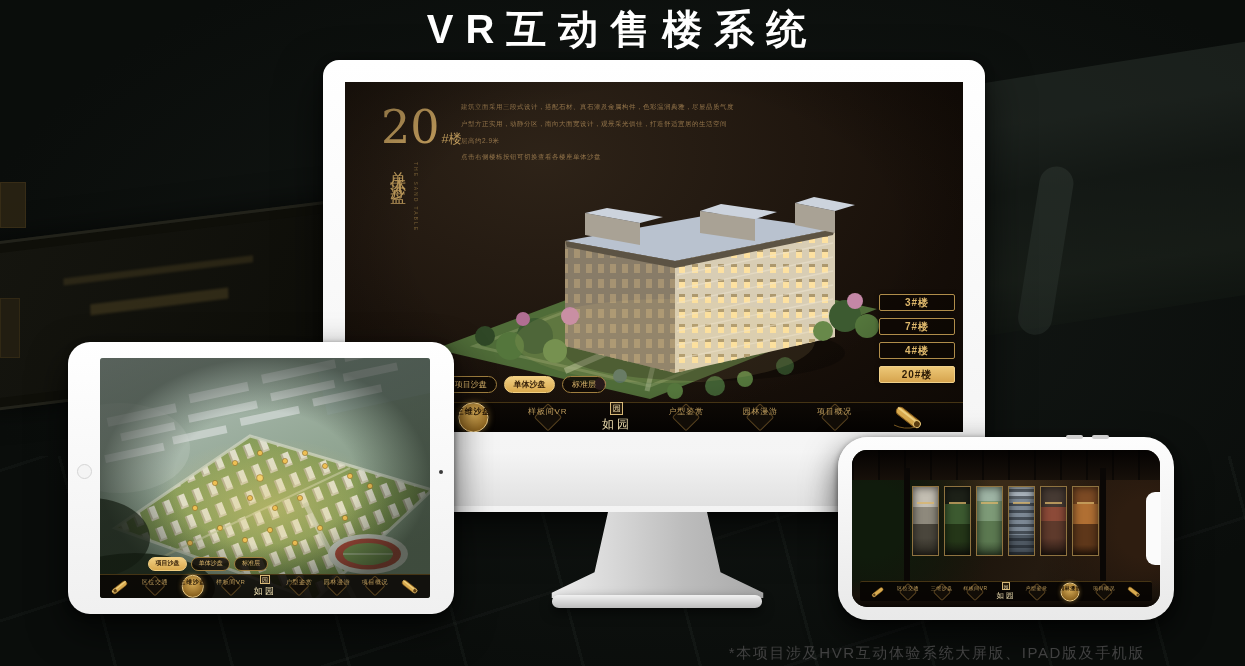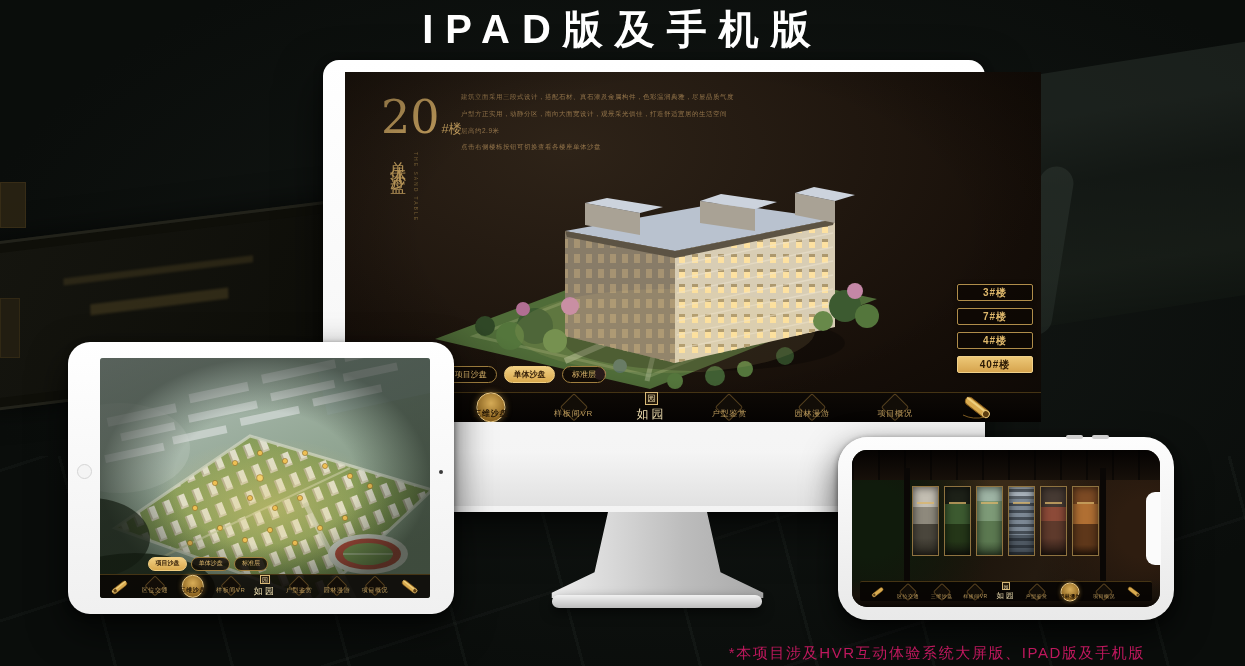--- a/index.html
+++ b/index.html
@@ -22,30 +22,30 @@
   .bg-map{left:0;bottom:0;width:100%;height:210px;opacity:.8;
      background:repeating-linear-gradient(75deg, transparent 0 110px, rgba(190,210,200,.05) 110px 113px),
                 repeating-linear-gradient(-18deg, transparent 0 140px, rgba(190,210,200,.04) 140px 143px)}
   .bg-gold-l1{left:0;top:182px;width:26px;height:46px;background:#342a15;opacity:.7;border:1px solid #4a3a1c}
   .bg-gold-l2{left:0;top:298px;width:20px;height:60px;background:#2c2413;opacity:.6;border:1px solid #453619}
 
   
   .page-title{position:absolute;top:2px;left:0;right:0;text-align:center;z-index:5;
      font-size:40px;font-weight:bold;letter-spacing:12px;color:#ffffff}
   .footnote{position:absolute;right:100px;bottom:3px;z-index:5;font-size:15px;
-     letter-spacing:1.6px;color:#be185d}
+     letter-spacing:1.6px;color:#404040}
 
   
   .navbar{position:absolute;left:0;right:0;bottom:0;display:flex;align-items:center;
      justify-content:space-evenly;background:linear-gradient(#0d0905,#050302);
      border-top:1px solid #453414;z-index:3}
   .nb-md{font-size:8px;height:30px}
   .nb-sm{font-size:6px;height:24px;background:rgba(8,5,2,.82)}
   .nb-xs{font-size:5px;height:20px;background:rgba(6,4,2,.85);border-radius:2px}
-  .nav-item{position:relative;display:flex;align-items:flex-end;justify-content:center;
+  .nav-item{position:relative;display:flex;align-items:flex-start;justify-content:center;
      min-width:5em;height:2.8em;cursor:pointer}
   .nav-item::before{content:"";position:absolute;left:50%;top:50%;width:2.2em;height:2.2em;
      transform:translate(-50%,-50%) rotate(45deg);background:#120d07;border:1px solid #55401f;border-radius:2px}
   .nav-label{position:relative;z-index:1;color:#bb9a5c;letter-spacing:.1em;white-space:nowrap}
   .nav-item.active::before{transform:translate(-50%,-50%);border-radius:50%;width:3.4em;height:3.4em;
      background:radial-gradient(circle at 50% 35%, #d9ae58, #8a621f 75%);border-color:#f0cf8a;
      box-shadow:0 0 .8em rgba(201,160,74,.5)}
   .nav-item.active .nav-label{color:#241605;font-weight:bold}
   .nav-logo{display:flex;flex-direction:column;align-items:center;gap:.15em}
   .seal{display:block;width:1.6em;height:1.6em;border:1px solid #d8b978;background:#241a0c;
@@ -57,21 +57,21 @@
   .tab{padding:.28em 1.1em;border:1px solid #a07f3f;border-radius:1.2em;color:#d8b36a;
      background:rgba(16,10,5,.85);white-space:nowrap;cursor:pointer}
   .tab.active{background:linear-gradient(#f2d083,#d9a94e);color:#38220a;font-weight:bold;border-color:#f2d083}
 
   
   .monitor{position:absolute;left:323px;top:60px;width:662px;height:452px;z-index:1;
      background:linear-gradient(#ffffff,#f3f3f3);border-radius:16px;
      box-shadow:0 18px 45px rgba(0,0,0,.65), 0 2px 8px rgba(0,0,0,.5)}
   .monitor-apron{position:absolute;left:8px;right:8px;top:393px;bottom:6px;border-radius:6px;
      background:linear-gradient(#f4f4f4,#e1e1e1)}
-  .monitor-screen{position:absolute;left:22px;top:12px;width:696px;height:350px;overflow:hidden;
+  .monitor-screen{position:absolute;left:22px;top:22px;width:618px;height:350px;overflow:hidden;
      background:radial-gradient(ellipse at 32% 22%, #2e2318, #170f09 72%)}
   .monitor-screen::after{content:"";position:absolute;inset:0;z-index:2;pointer-events:none;
      background:radial-gradient(ellipse at 50% 45%, transparent 55%, rgba(5,3,1,.55))}
   .stand{position:absolute;left:545px;top:512px;width:225px;height:86px;z-index:1;
      background:linear-gradient(90deg,#efefef,#d8d8d8 30%,#bcbcbc 62%,#a8a8a8);
      clip-path:polygon(28% 0,72% 0,78% 70%,97% 94%,97% 100%,3% 100%,3% 94%,22% 70%)}
   .stand-base{position:absolute;left:552px;top:595px;width:210px;height:13px;border-radius:7px/6px;z-index:1;
      background:linear-gradient(#f1f1f1,#bdbdbd);box-shadow:0 5px 12px rgba(0,0,0,.55)}
 
   
@@ -148,21 +148,21 @@
     <div class="river"></div>
   </div>
 <div class="bg bg-plaque">
     <div class="gl gl1"></div>
     <div class="gl gl2"></div>
   </div>
 <div class="bg bg-map"></div>
 <div class="bg bg-gold-l1"></div>
 <div class="bg bg-gold-l2"></div>
 
-<div class="page-title">IPAD版及手机版</div>
+<div class="page-title">VR互动售楼系统</div>
 
 <div class="monitor">
   <div class="monitor-apron"></div>
   <div class="monitor-screen">
 
     <div class="s-head">
       <div>
         <span class="bno">20</span><span class="bno-suffix">#楼</span>
       </div>
       <div class="vert-row">
@@ -233,21 +233,21 @@
         <circle cx="205" cy="235" r="7" fill="#5a7261"></circle>
           <circle cx="185" cy="243" r="6" fill="#b06e92"></circle>
       </g>
       <ellipse cx="250" cy="200" rx="150" ry="42" fill="#f7d98c" opacity=".10"></ellipse>
     </svg>
 
     <div class="floor-btns">
       <div class="floor-btn">3#楼</div>
       <div class="floor-btn">7#楼</div>
       <div class="floor-btn">4#楼</div>
-      <div class="floor-btn active">40#楼</div>
+      <div class="floor-btn active">20#楼</div>
     </div>
 
     <div class="tabs m-tabs">
       <div class="tab">项目沙盘</div>
       <div class="tab active">单体沙盘</div>
       <div class="tab">标准层</div>
     </div>
 
     <div class="navbar nb-md">
       <div class="nav-item">

